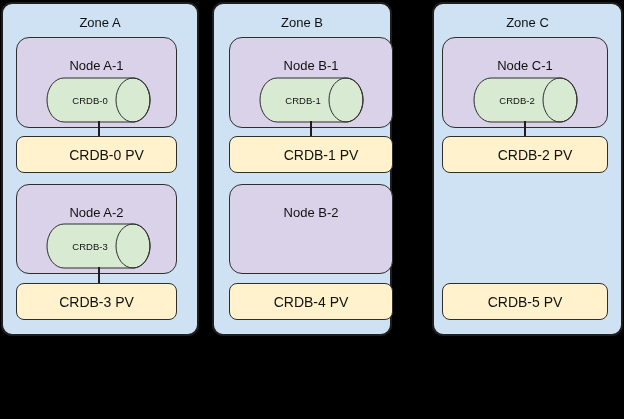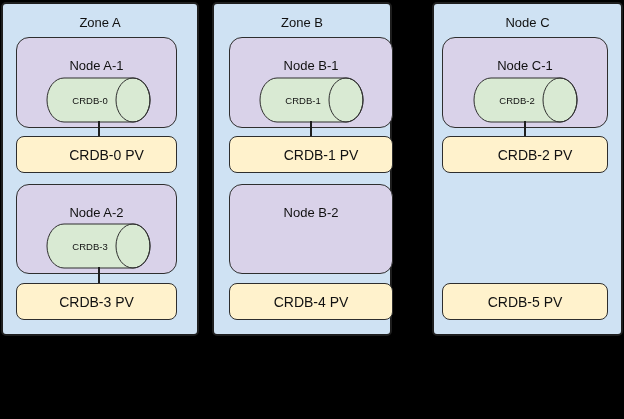--- a/index.html
+++ b/index.html
@@ -15,21 +15,21 @@
     height: 419px;
     background: #000000;
     overflow: hidden;
   }
   .zone {
     position: absolute;
     top: 2px;
     height: 334px;
     background: #cfe2f3;
     border: 2px solid #1e1e1e;
-    border-radius: 5px;
+    border-radius: 11px;
     box-sizing: border-box;
   }
   .zone-a { left: 1px;   width: 198px; }
   .zone-b { left: 212px; width: 180px; }
   .zone-c { left: 432px; width: 191px; }
 
   .zone-title {
     position: absolute;
     top: 11px; left: 0; right: 0;
     text-align: center;
@@ -144,21 +144,21 @@
     <div class="connector conn-1"></div>
     <div class="pv pv-pos-1">CRDB-1 PV</div>
 
     <div class="node node-pos-2">
       <div class="node-title">Node B-2</div>
     </div>
     <div class="pv pv-pos-2">CRDB-4 PV</div>
   </section>
 
   <section class="zone zone-c">
-    <div class="zone-title">Node C</div>
+    <div class="zone-title">Zone C</div>
 
     <div class="node node-pos-1">
       <div class="node-title">Node C-1</div>
     </div>
     <svg class="cyl cyl-pos-1" viewBox="0 0 105 46">
       <path d="M 18 1 A 17 22 0 0 0 18 45 L 87 45 A 17 22 0 0 0 87 1 Z" fill="#d9ead3" stroke="#2e2e2e" stroke-width="1"></path>
       <ellipse cx="87" cy="23" rx="17" ry="22" fill="none" stroke="#2e2e2e" stroke-width="1"></ellipse>
       <text x="44" y="26.5" text-anchor="middle">CRDB-2</text>
     </svg>
     <div class="connector conn-1"></div>

